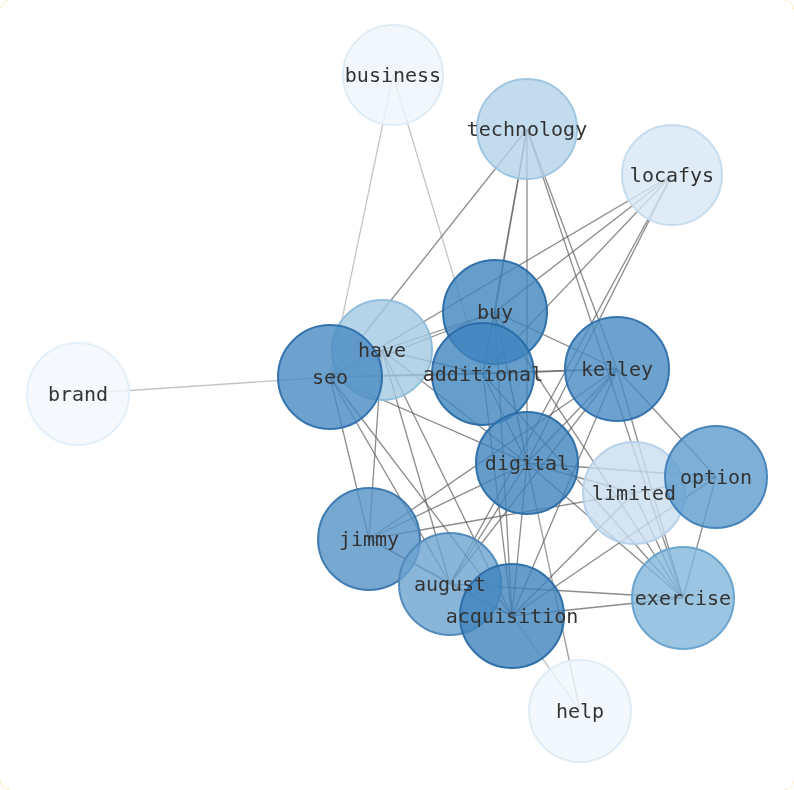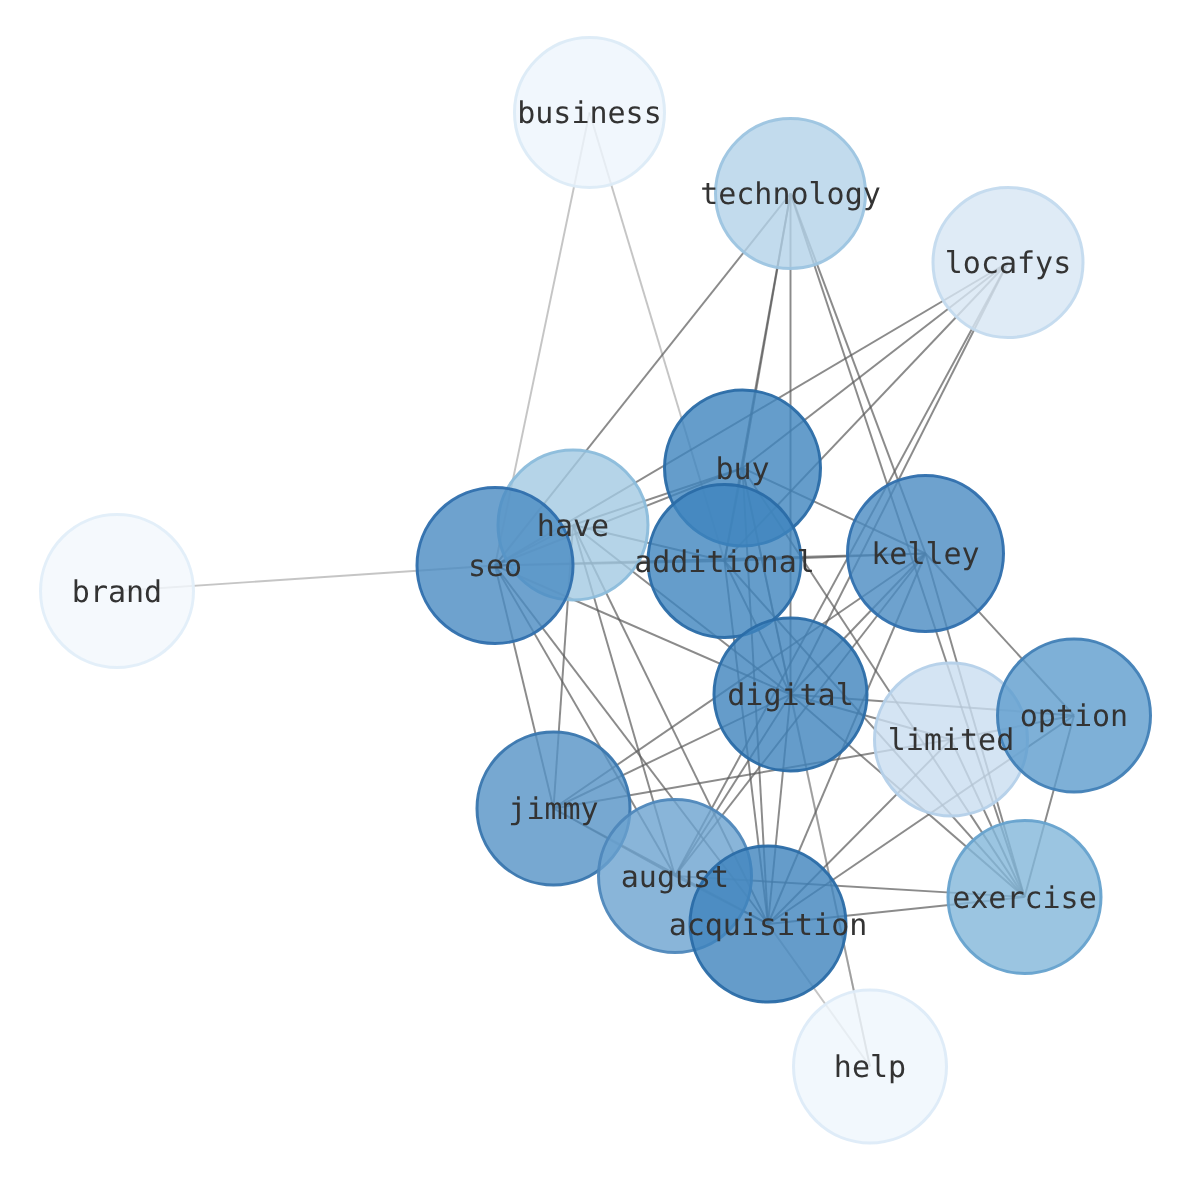--- a/index.html
+++ b/index.html
@@ -7,20 +7,21 @@
     padding: 0;
     background: #ffffff;
     font-family: "DejaVu Sans Mono", "Liberation Mono", monospace;
   }
   #canvas-wrap {
     position: relative;
     width: 794px;
     height: 790px;
     background: #eab308;
     overflow: hidden;
+    border-radius: 10px;
   }
   svg text {
     font-family: "DejaVu Sans Mono", "Liberation Mono", monospace;
     fill: #333333;
   }
 </style>
 </head>
 <body>
 
 <div id="canvas-wrap">

